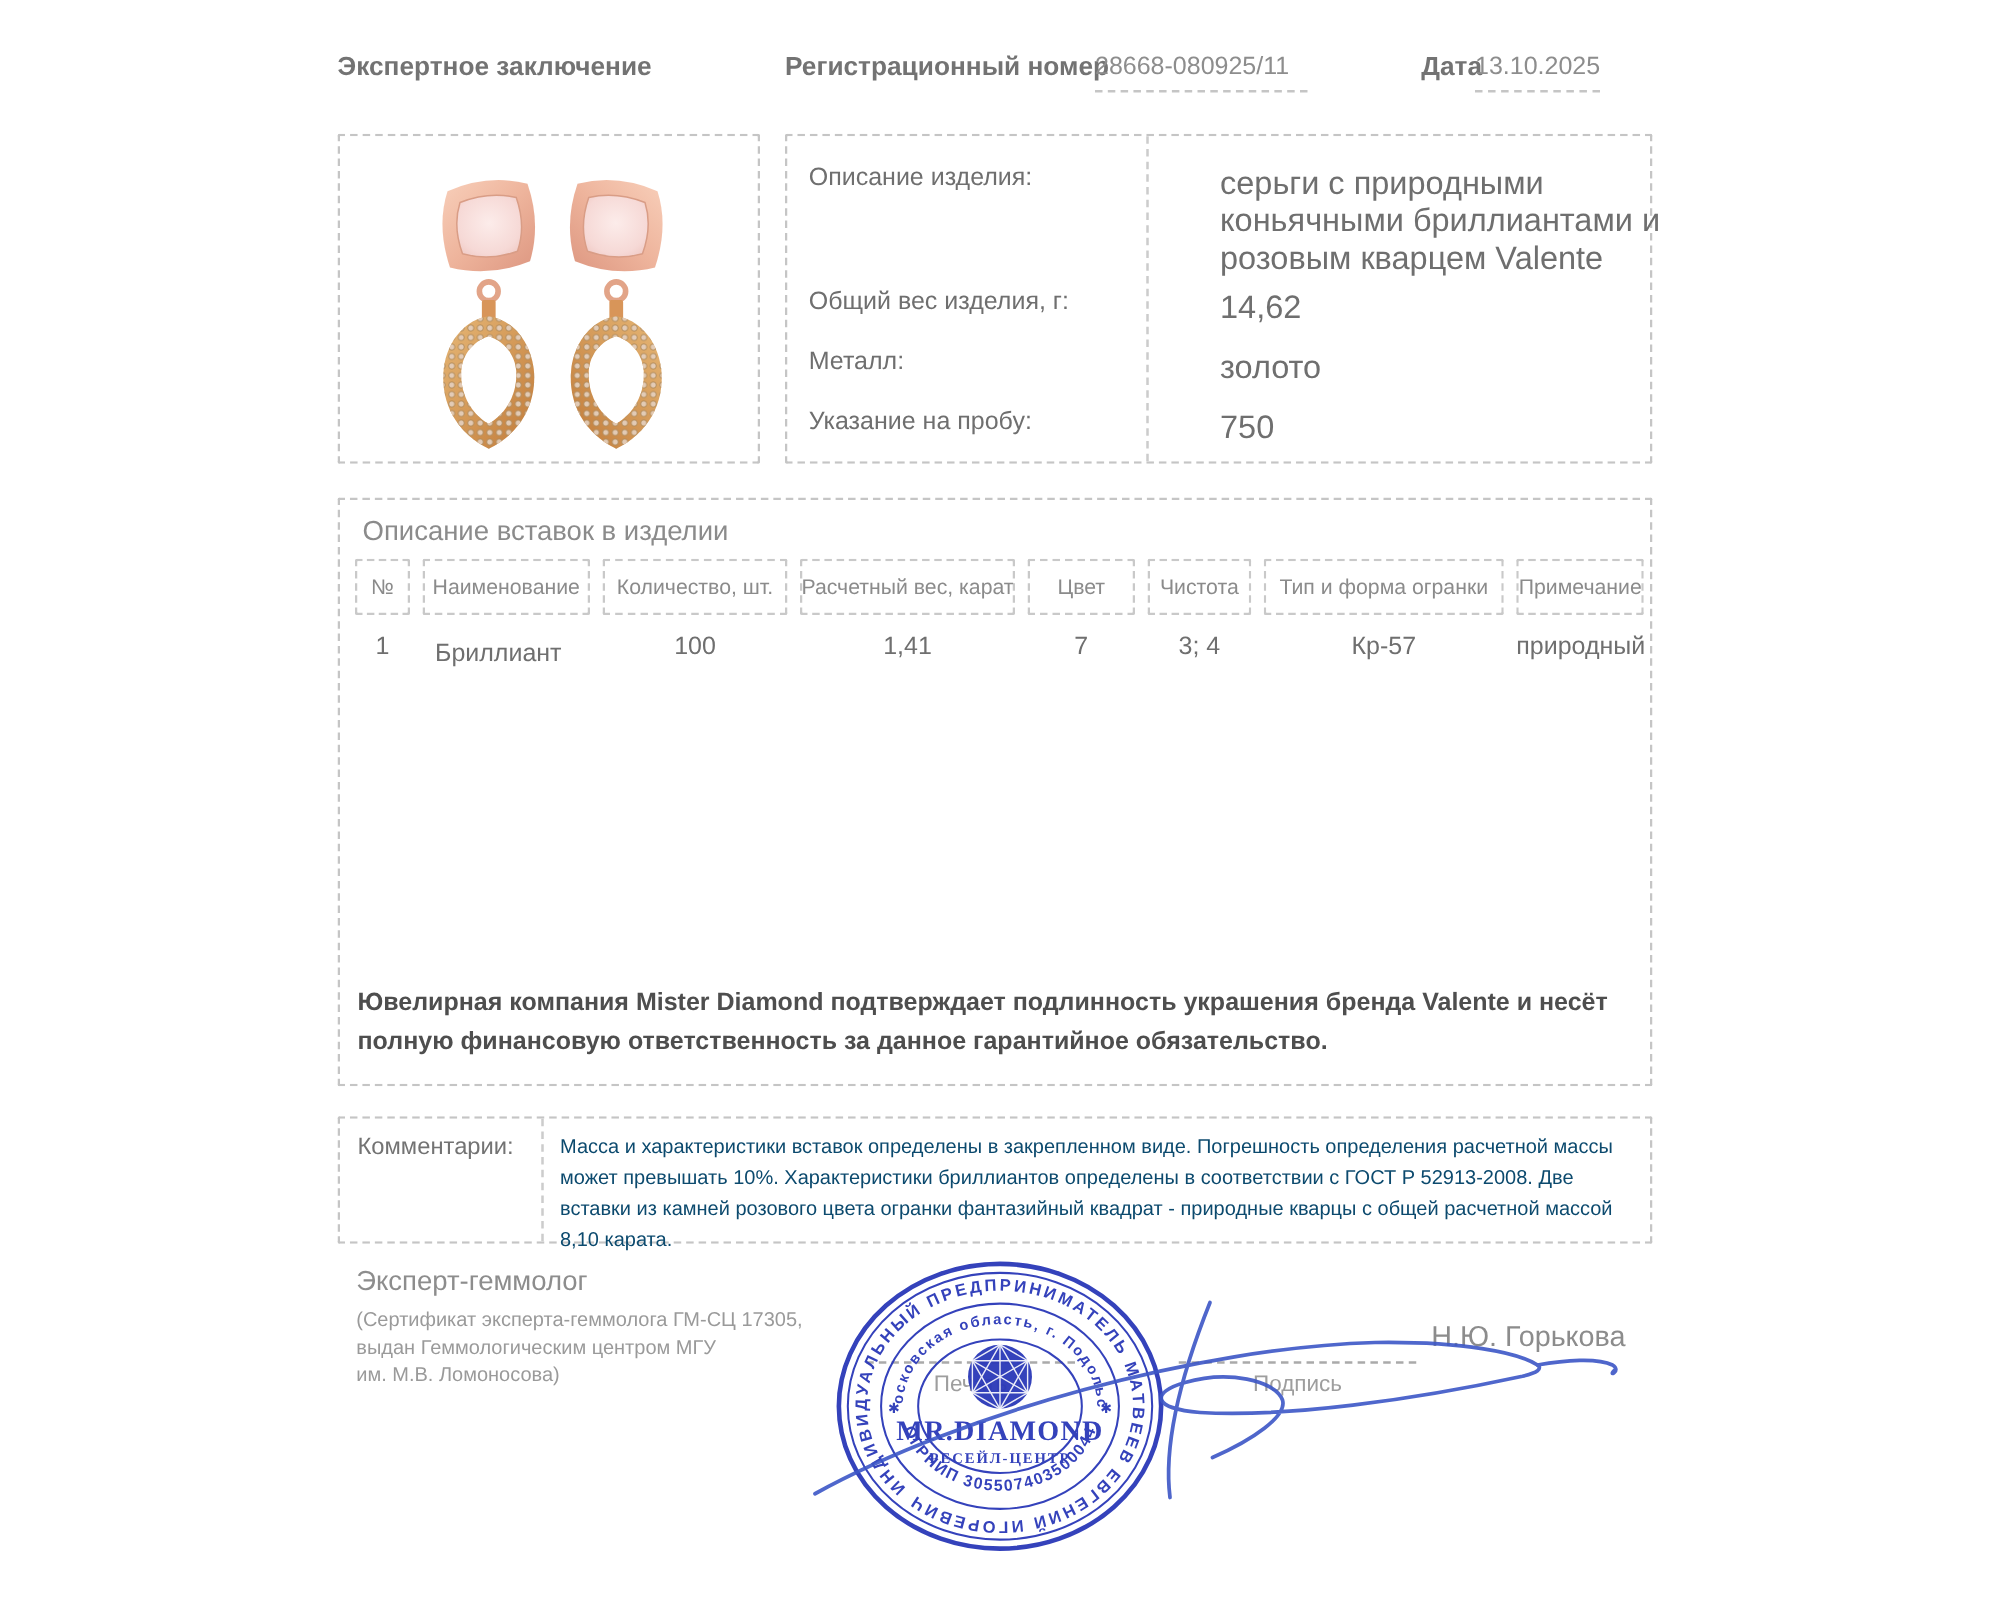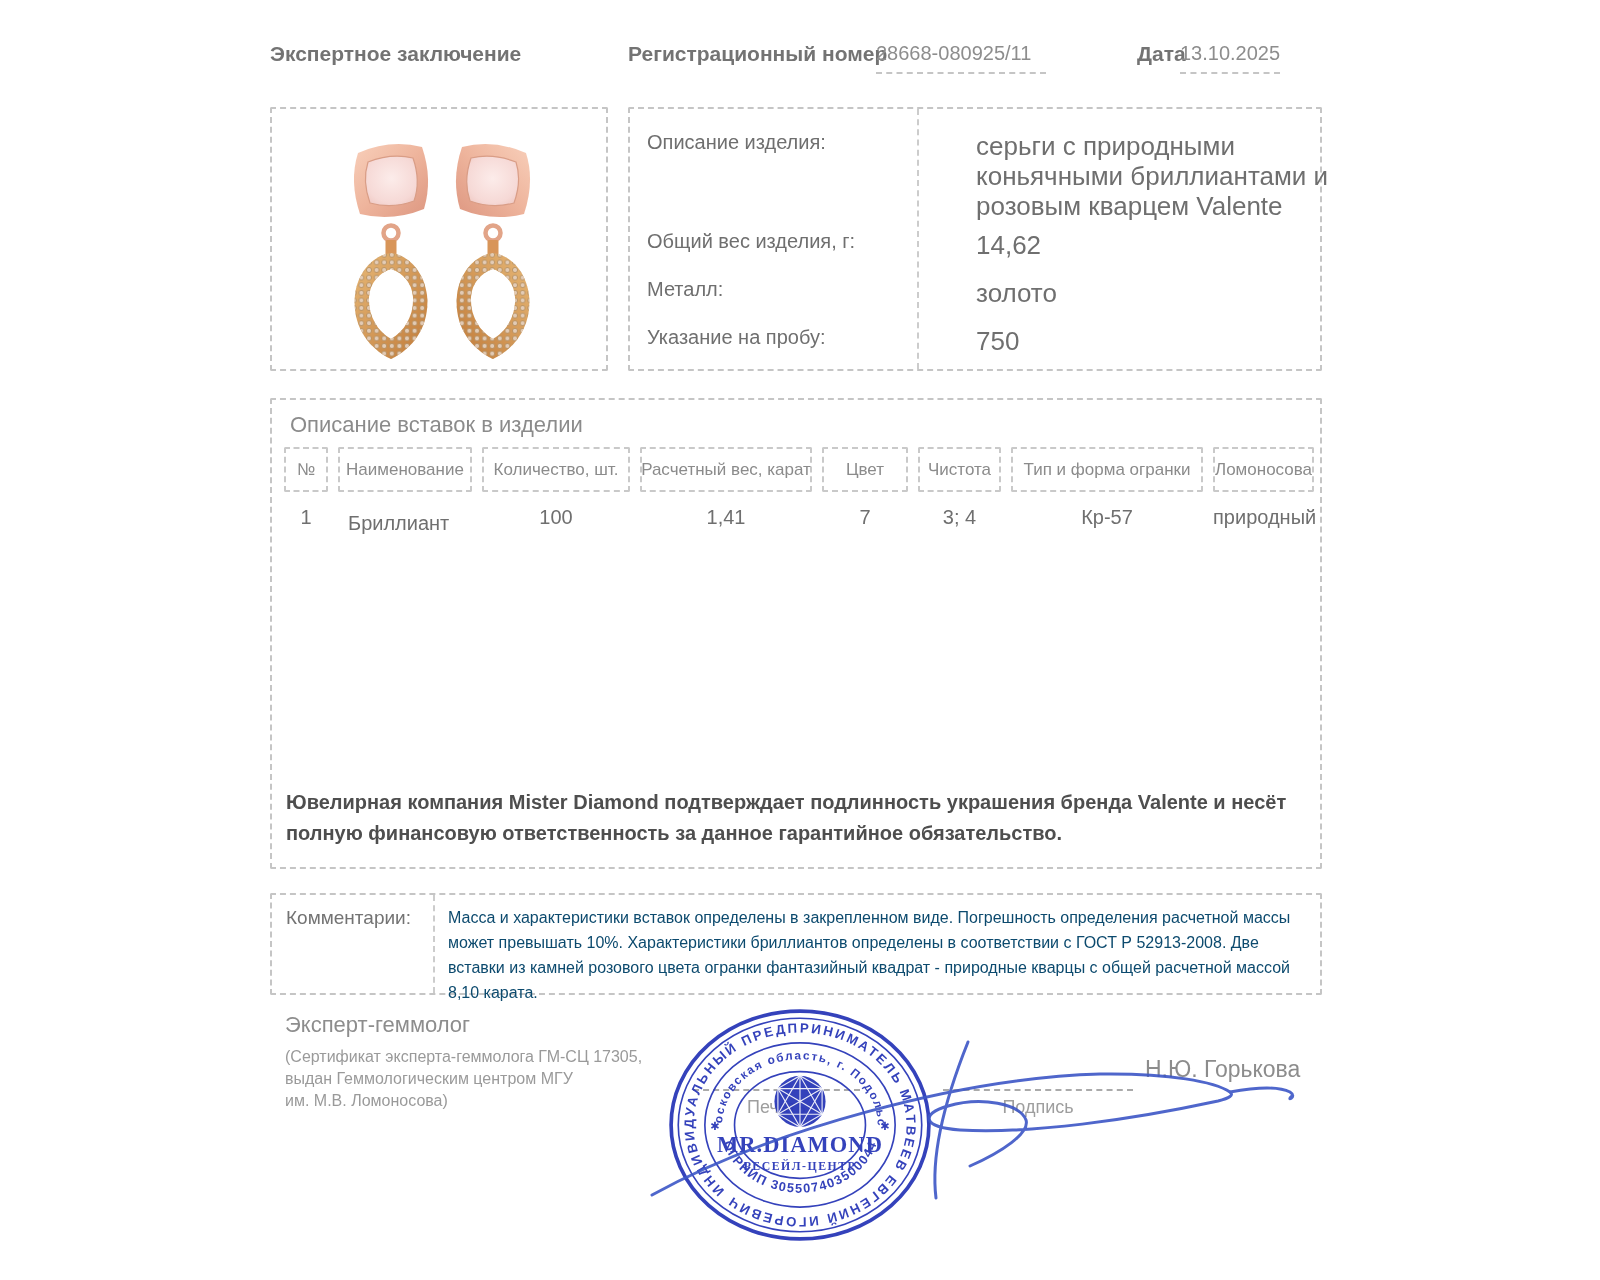--- a/index.html
+++ b/index.html
@@ -114,21 +114,21 @@
   <div class="abs dash-box inserts-box">
     <div class="inserts-title">Описание вставок в изделии</div>
     <div class="thead">
       <div class="cell c0">№</div>
       <div class="cell c1">Наименование</div>
       <div class="cell c2">Количество, шт.</div>
       <div class="cell c3">Расчетный вес, карат</div>
       <div class="cell c4">Цвет</div>
       <div class="cell c5">Чистота</div>
       <div class="cell c6">Тип и форма огранки</div>
-      <div class="cell c7">Ломоносова</div>
+      <div class="cell c7">Примечание</div>
     </div>
     <div class="trow">
       <div class="cell c0">1</div>
       <div class="cell c1">Бриллиант</div>
       <div class="cell c2">100</div>
       <div class="cell c3">1,41</div>
       <div class="cell c4">7</div>
       <div class="cell c5">3; 4</div>
       <div class="cell c6">Кр-57</div>
       <div class="cell c7">природный</div>

